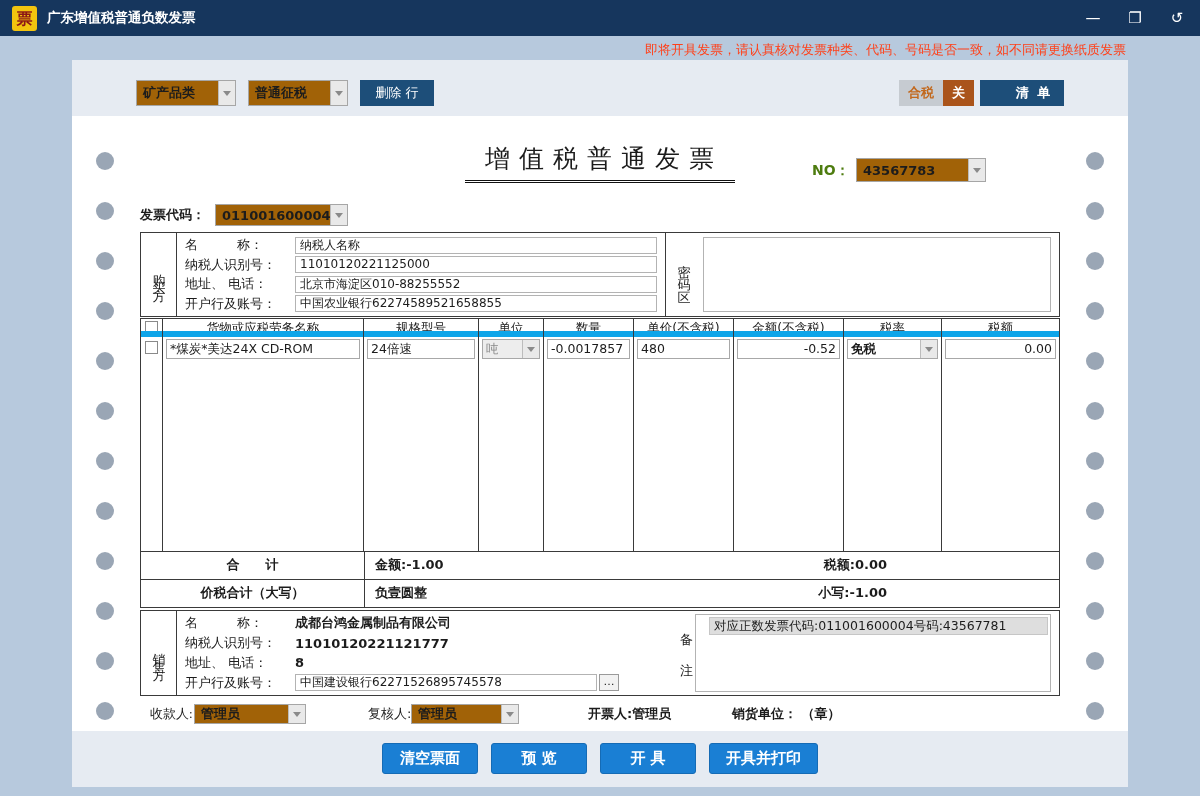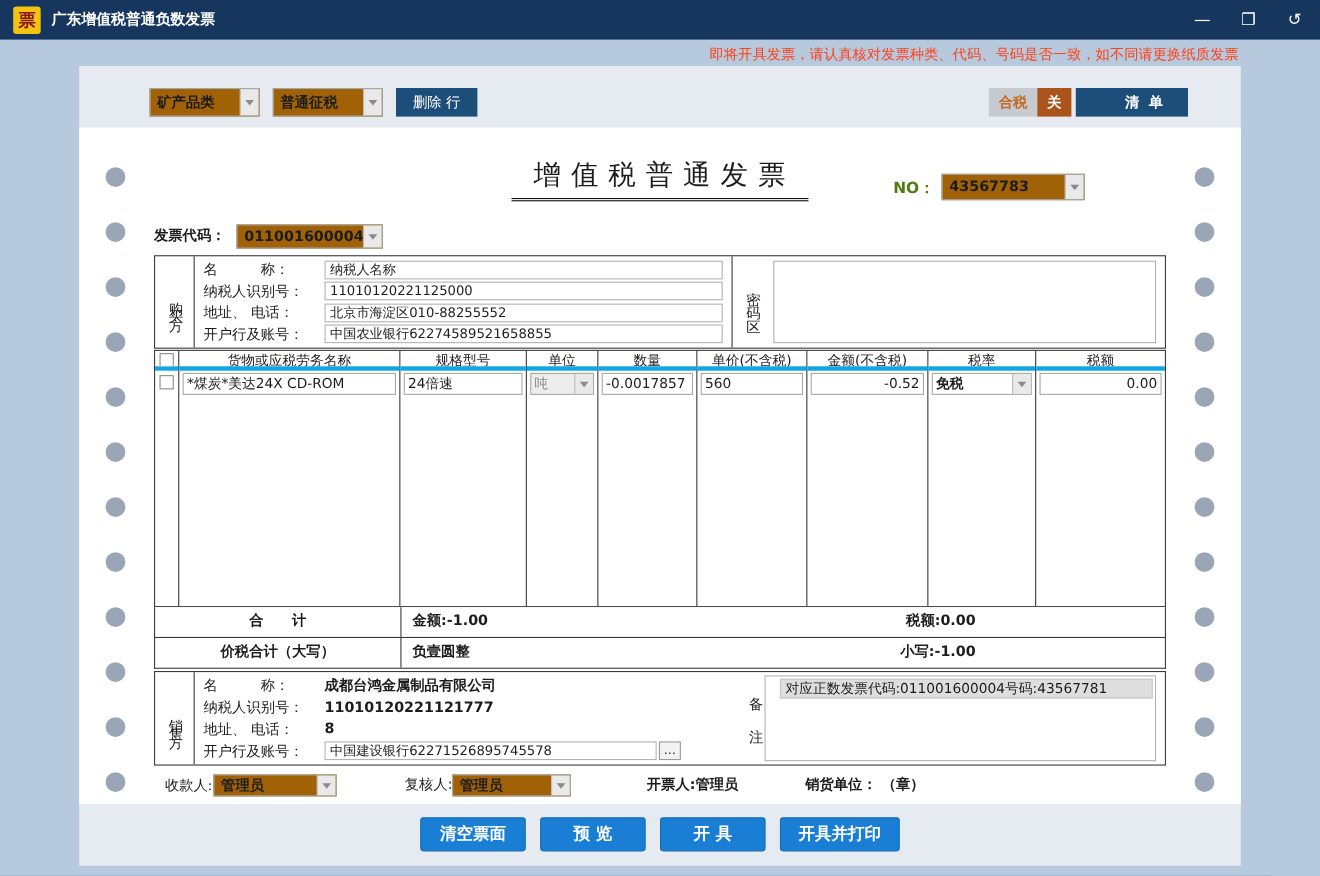--- a/index.html
+++ b/index.html
@@ -21,21 +21,21 @@
   .toolbar { position:absolute; top:20px; left:0; width:100%; height:26px; }
   .dd { border:1px solid #a6a6a6; background:#a16207; display:flex; align-items:stretch; cursor:pointer; }
   .dd-val { flex:1; padding:0 6px; white-space:nowrap; overflow:hidden; display:flex; align-items:center; font-weight:600; }
   .dd-btn { width:17px; background:#e9e9e9; border-left:1px solid #bcbcbc; display:flex; align-items:center; justify-content:center; flex:none; }
   .arr { width:0; height:0; border-left:4px solid transparent; border-right:4px solid transparent; border-top:5px solid #8a8a8a; }
   .dd-cat { position:absolute; left:64px; top:0; width:100px; height:26px; }
   .dd-tax { position:absolute; left:176px; top:0; width:100px; height:26px; }
   .btn-navy { position:absolute; top:0; height:26px; background:#1d4e79; color:#fff; border:none;
               font-family:inherit; font-size:13px; display:flex; align-items:center; justify-content:center; cursor:pointer; }
   .btn-del { left:288px; width:74px; }
-  .btn-list { right:48px; width:102px; font-weight:600; letter-spacing:2px;padding-left:24px; }
+  .btn-list { right:64px; width:84px; font-weight:600; letter-spacing:2px;padding-left:24px; }
   .hetax { position:absolute; right:154px; top:0; height:26px; display:flex; cursor:pointer; }
   .hetax-label { background:#c6cbd1; color:#c2691e; padding:0 9px; display:flex; align-items:center; font-weight:600; }
   .hetax-state { background:#aa541b; color:#fff; padding:0 9px; display:flex; align-items:center; font-weight:600; }
   
   .paper { position:absolute; top:56px; left:0; right:0; bottom:56px; background:#fff; }
   .hole { position:absolute; width:18px; height:18px; border-radius:50%; background:#9aa6b5; }
   .inv { position:absolute; left:68px; top:0; width:920px; height:100%; }
   .inv-title-wrap { position:absolute; top:26px; left:0; width:100%; text-align:center; }
   .inv-title { display:inline-block; font-size:25px; font-weight:normal; letter-spacing:9px;
                padding:0 12px 5px 20px; border-bottom:3px double #111; }
@@ -69,21 +69,21 @@
   .remark-box { flex:1; margin:3px 8px 3px 0; border:1px solid #b3b3b3; padding:2px; }
   .remark-val { background:#dedede; border:1px solid #c6c6c6; height:18px; font-size:12.5px;
                 line-height:16px; padding:0 4px; white-space:nowrap; overflow:hidden;margin-left:11px; }
   
   .items { position:absolute; top:202px; left:0; width:920px; height:234px; border:1px solid #3a3a3a;
            display:flex; background:#fff; }
   .col { border-right:1px solid #3a3a3a; display:flex; flex-direction:column; }
   .col:last-child { border-right:none; }
   .c0{width:22px;} .c1{width:201px;} .c2{width:115px;} .c3{width:65px;} .c4{width:90px;}
   .c5{width:100px;} .c6{width:110px;} .c7{width:98px;} .c8{width:117px; flex:1;}
-  .th { height:18px; border-bottom:4px solid #0ea5e9; text-align:center; font-size:12.5px; line-height:17px;
+  .th { height:18px; border-bottom:6px solid #0ea5e9; text-align:center; font-size:12.5px; line-height:17px;
         white-space:nowrap; overflow:hidden; }
   .tbody { flex:1; padding:2px 3px; }
   .checkbox { display:block; width:13px; height:13px; border:1px solid #8a8a8a; background:#fff; margin:2px auto; cursor:pointer; }
   .cinput { height:20px; border:1px solid #a8a8a8; font-size:12.5px; line-height:18px; padding:0 3px;
             white-space:nowrap; overflow:hidden; background:#fff; }
   .cinput.right { text-align:right; }
   .cdd { height:20px; border:1px solid #a8a8a8; display:flex; align-items:stretch; background:#fff; cursor:pointer; }
   .cdd .dd-val { font-weight:600; padding:0 3px; font-size:12.5px; }
   .cdd.disabled { background:#ededed; }
   .cdd.disabled .dd-val { color:#8a8a8a; font-weight:normal; }
@@ -230,21 +230,21 @@
           </div>
           <div class="col c4">
             <div class="th">数量</div>
             <div class="tbody">
                 <div class="cinput">-0.0017857</div>
               </div>
           </div>
           <div class="col c5">
             <div class="th">单价(不含税)</div>
             <div class="tbody">
-                <div class="cinput">560</div>
+                <div class="cinput">480</div>
               </div>
           </div>
           <div class="col c6">
             <div class="th">金额(不含税)</div>
             <div class="tbody">
                 <div class="cinput right">-0.52</div>
               </div>
           </div>
           <div class="col c7">
             <div class="th">税率</div>

